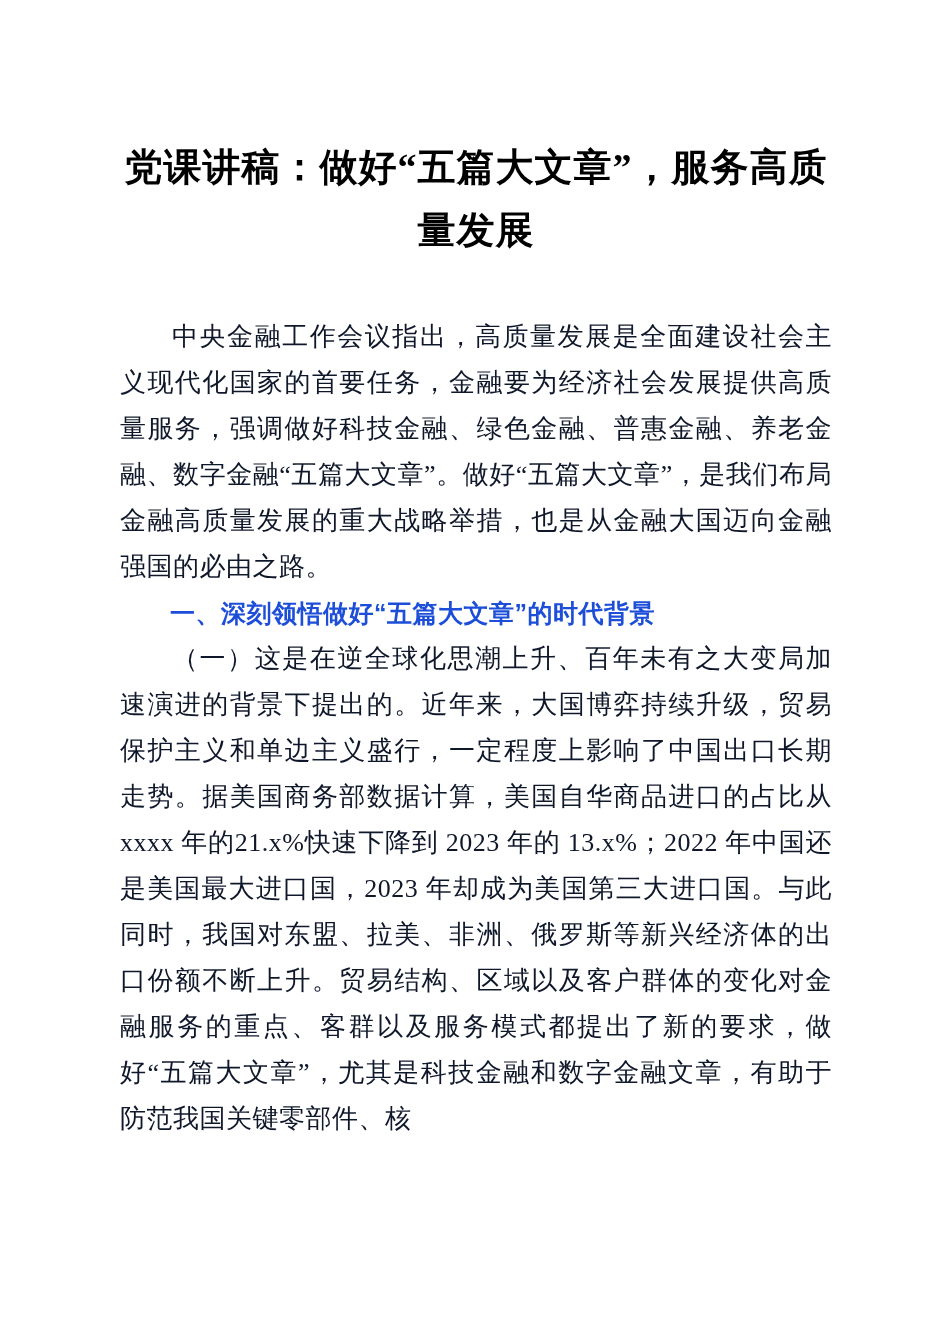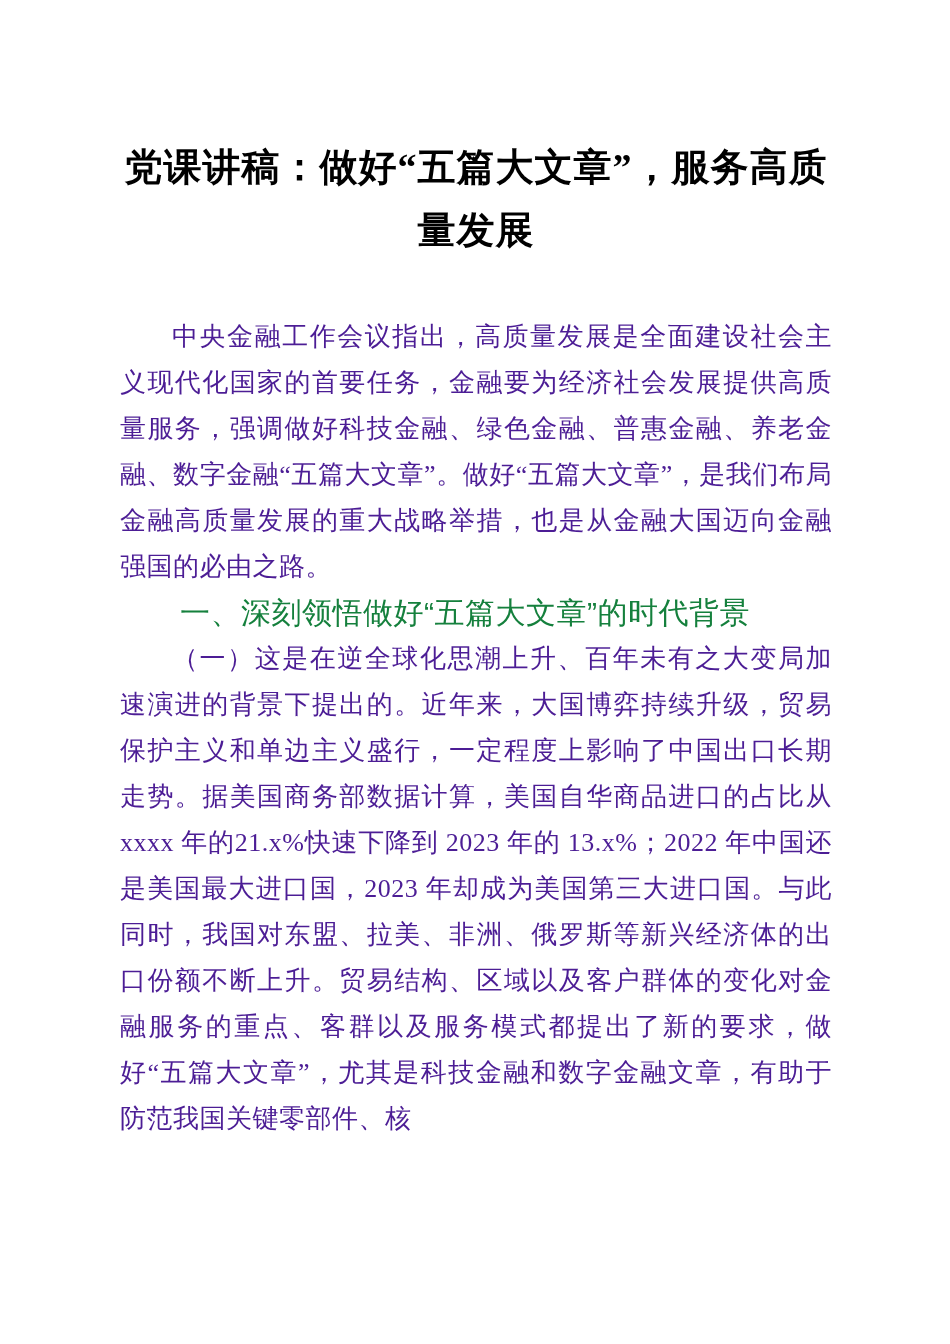--- a/index.html
+++ b/index.html
@@ -28,31 +28,31 @@
     margin-bottom: 52px;
   }
   .body-para {
     font-family: "Liberation Serif", "DejaVu Serif", serif;
     font-size: 26px;
     line-height: 46px;
     letter-spacing: 0.5px;
     text-indent: 2em;
     text-align: justify;
     text-justify: inter-character;
-    color: #4c1d95;
+    color: #0f172a;
   }
   .section-heading {
     font-family: "Liberation Sans", "DejaVu Sans", sans-serif;
-    font-size: 30px;
-    font-weight: 400;
+    font-size: 25px;
+    font-weight: 700;
     line-height: 46px;
     letter-spacing: 0.5px;
     text-indent: 2em;
     text-align: justify;
-    color: #15803d;
+    color: #1d4ed8;
   }
 </style>
 </head>
 <body>
 
 <div class="page">
   <h1 class="doc-title">党课讲稿：做好“五篇大文章”，服务高质量发展</h1>
 
   <p class="body-para">中央金融工作会议指出，高质量发展是全面建设社会主义现代化国家的首要任务，金融要为经济社会发展提供高质量服务，强调做好科技金融、绿色金融、普惠金融、养老金融、数字金融“五篇大文章”。做好“五篇大文章”，是我们布局金融高质量发展的重大战略举措，也是从金融大国迈向金融强国的必由之路。</p>
 

